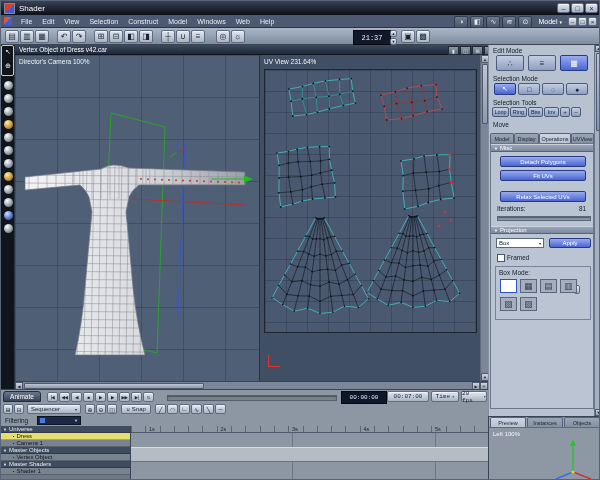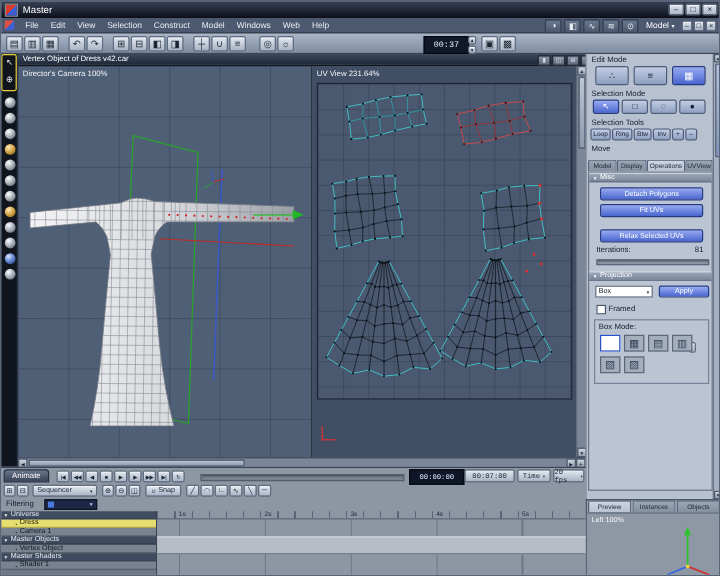--- a/index.html
+++ b/index.html
@@ -117,21 +117,21 @@
         background-image:repeating-linear-gradient(90deg,transparent 0 70.5px,rgba(30,40,60,.3) 70.5px 71.5px);background-position:19px 0;}
   #track-band{position:absolute;left:0;top:14px;width:357px;height:15px;background:#b6bcc4;border-top:1px solid #d6dae0;border-bottom:1px solid #6a7482;box-sizing:border-box;}
 </style>
 </head>
 <body>
 
 <div id="app">
 
   <div id="titlebar" class="abs">
     <span class="logo"></span>
-    <span>Master</span>
+    <span>Shader</span>
     <span class="winbtns" id="win-controls">
         <div class="emb wbtn">–</div>
         <div class="emb wbtn">□</div>
         <div class="emb wbtn">×</div>
       </span>
   </div>
 
   <div id="menubar" class="abs">
     <span class="logo2"></span>
     <span id="menu-items" style="display:flex;">
@@ -159,21 +159,21 @@
       <span style="font-size:5px;">▾</span>
     </span>
     <span id="menu-win-controls" style="display:flex;gap:1px;">
         <div class="emb mwbtn">–</div>
         <div class="emb mwbtn">□</div>
         <div class="emb mwbtn">×</div>
       </span>
   </div>
 
   <div id="toolbar" class="abs">
-    <div id="time-display">00:37</div>
+    <div id="time-display">21:37</div>
     <div id="time-spin">
         <div class="emb">▲</div>
         <div class="emb">▼</div>
       </div>
   <div class="tbtn emb" style="left: 4px;">▤</div>
       <div class="tbtn emb" style="left: 19px;">▥</div>
       <div class="tbtn emb" style="left: 34px;">▦</div>
       <div class="tbtn emb" style="left: 56px;">↶</div>
       <div class="tbtn emb" style="left: 71px;">↷</div>
       <div class="tbtn emb" style="left: 93px;">⊞</div>

